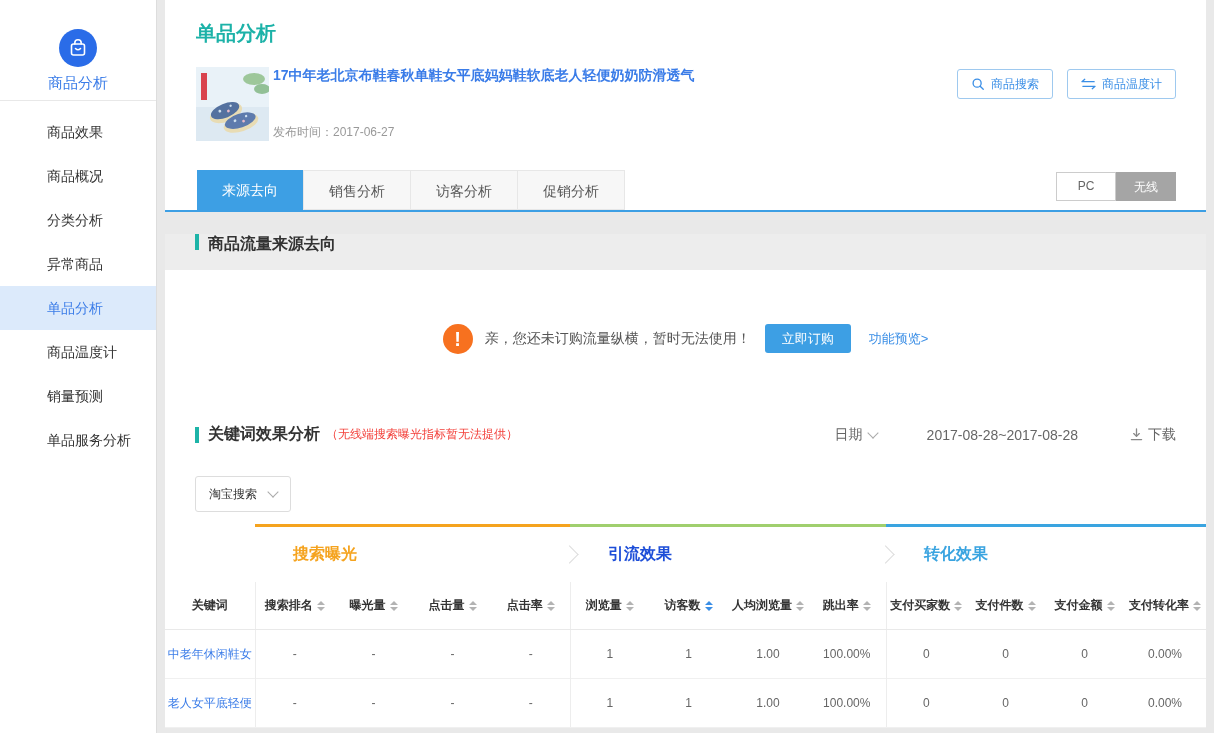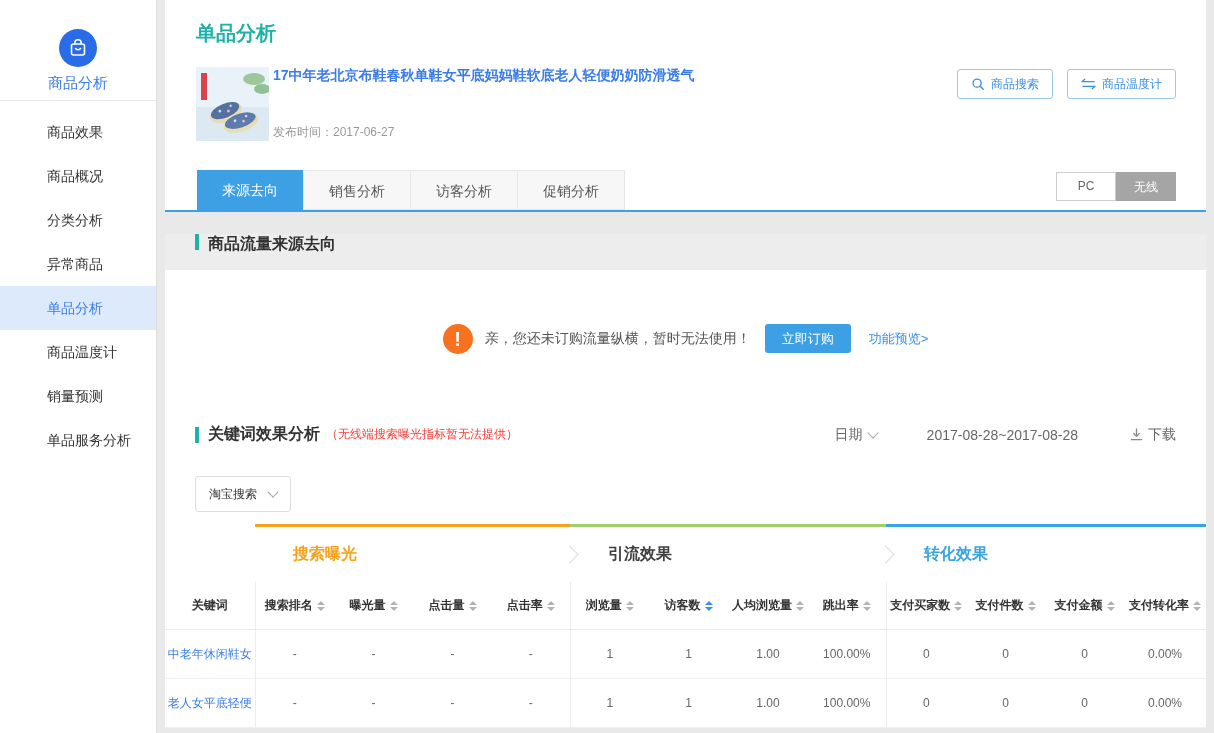--- a/index.html
+++ b/index.html
@@ -62,21 +62,21 @@
   .select { position:absolute; left:30px; top:14px; width:96px; height:36px; border:1px solid #ddd; border-radius:3px; background:#fff; display:flex; align-items:center; cursor:pointer; }
   .select-val { font-size:12px; color:#333; padding-left:13px; }
   .select .chev { margin-left:auto; margin-right:13px; }
 
   
   .table-wrap { position:absolute; left:0; top:524px; width:100%; background:#fff; }
   table { width:1041px; table-layout:fixed; border-collapse:collapse; }
   .grow th { height:56px; vertical-align:middle; }
   th.gcell { text-align:left; padding-left:38px; font-size:16px; font-weight:bold; position:relative; }
   th.g0 { border-top:3px solid #f5a31e; color:#f5a31e; }
-  th.g1 { border-top:3px solid #a0cf6e; color:#404040; }
+  th.g1 { border-top:3px solid #a0cf6e; color:#1d4ed8; }
   th.g2 { border-top:3px solid #3aa4e0; color:#3aa4e0; }
   .gchev { position:absolute; left:-7px; top:21px; width:13px; height:13px; border-top:1px solid #ddd; border-right:1px solid #ddd; transform:rotate(45deg); background:#fff; }
   .crow th { height:48px; font-size:12px; font-weight:bold; color:#333; text-align:center; border-bottom:1px solid #e9e9e9; cursor:pointer; }
   .gs { border-left:1px solid #ededed; }
   tbody td { height:49px; text-align:center; font-size:12px; color:#666; }
   tbody tr + tr td { border-top:1px solid #f0f0f0; }
   tbody tr:last-child td { border-bottom:1px solid #f0f0f0; }
   td.kw { color:#3a7ce8; cursor:pointer; }
   .sort { display:inline-flex; flex-direction:column; gap:2px; margin-left:4px; vertical-align:middle; }
   .sort i { width:0; height:0; border-left:4px solid transparent; border-right:4px solid transparent; }

